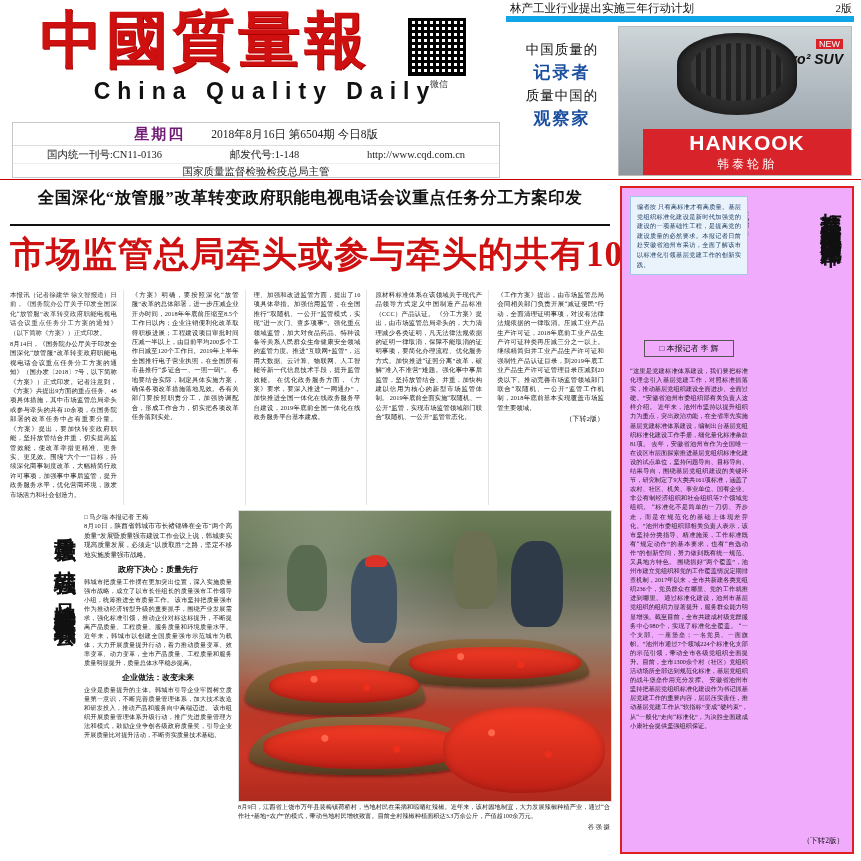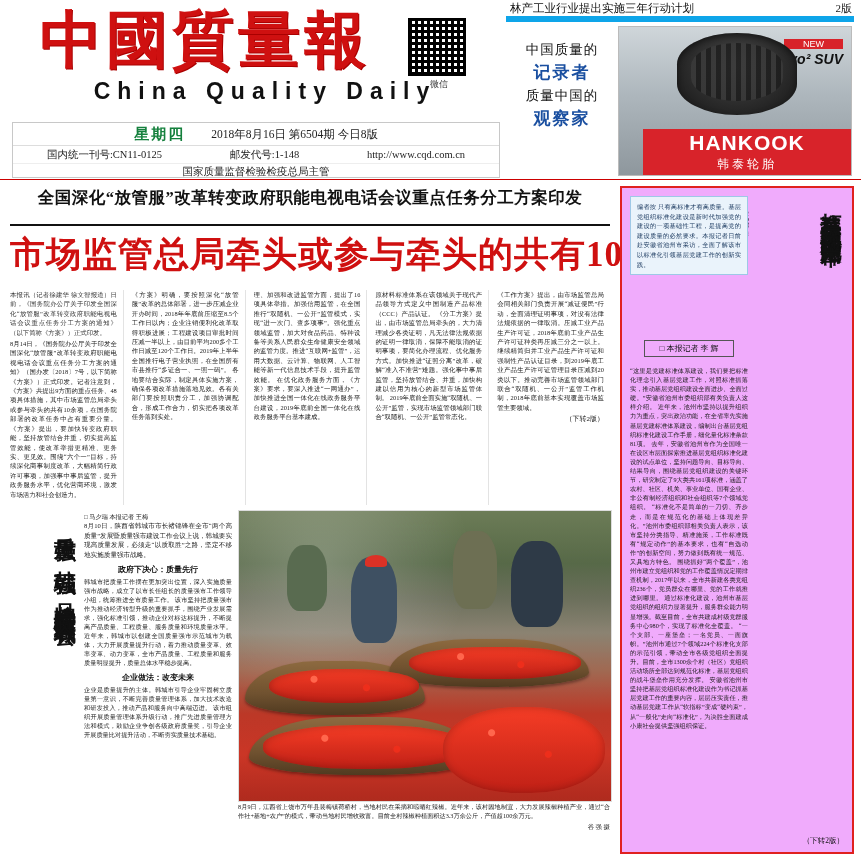--- a/index.html
+++ b/index.html
@@ -183,21 +183,21 @@
     margin-top: 3px;
   }
   .ad-model {
     position: absolute;
     right: 8px;
     top: 6px;
     text-align: right;
     color: #111;
     font-family: "Liberation Sans", sans-serif;
   }
-  .ad-model .m1 { font-size: 9px; background:#d8232a;color:#fff;padding:0 19px;display:inline-block; }
+  .ad-model .m1 { font-size: 9px; background:#d8232a;color:#fff;padding:0 3px;display:inline-block; }
   .ad-model .m2 { font-size: 14px; font-weight: bold; font-style: italic; }
 
   
   .infobar {
     position: absolute;
     left: 12px;
     top: 122px;
     width: 488px;
     border: 1px solid #c8c8c8;
     box-sizing: border-box;
@@ -205,21 +205,21 @@
   }
   .info-row1 {
     display: flex;
     align-items: center;
     justify-content: center;
     gap: 26px;
     height: 22px;
     border-bottom: 1px solid #ddd;
     font-size: 12.5px;
   }
-  .info-week { color: #15803d; font-weight: bold; font-size: 15px; letter-spacing: 2px; }
+  .info-week { color: #701a75; font-weight: bold; font-size: 15px; letter-spacing: 2px; }
   .info-date { color: #222; font-size: 11.5px; }
   .info-row2 {
     display: flex;
     align-items: center;
     justify-content: space-around;
     height: 17px;
     font-size: 10.5px;
     color: #222;
     border-bottom: 1px solid #eee;
   }
@@ -530,21 +530,21 @@
         </div>
       </div>
     </div>
 
     <div class="infobar">
       <div class="info-row1">
         <span class="info-week">星期四</span>
         <span class="info-date">2018年8月16日   第6504期  今日8版</span>
       </div>
       <div class="info-row2">
-        <span>国内统一刊号:CN11-0125</span>
+        <span>国内统一刊号:CN11-0136</span>
         <span>邮发代号:1-148</span>
         <span>http://www.cqd.com.cn</span>
       </div>
       <div class="info-row3">国家质量监督检验检疫总局主管</div>
     </div>
   </div>
 
   <div class="headline-wrap">
     <div class="shoulder">全国深化“放管服”改革转变政府职能电视电话会议重点任务分工方案印发</div>
     <div class="main-headline">市场监管总局牵头或参与牵头的共有10余项</div>

